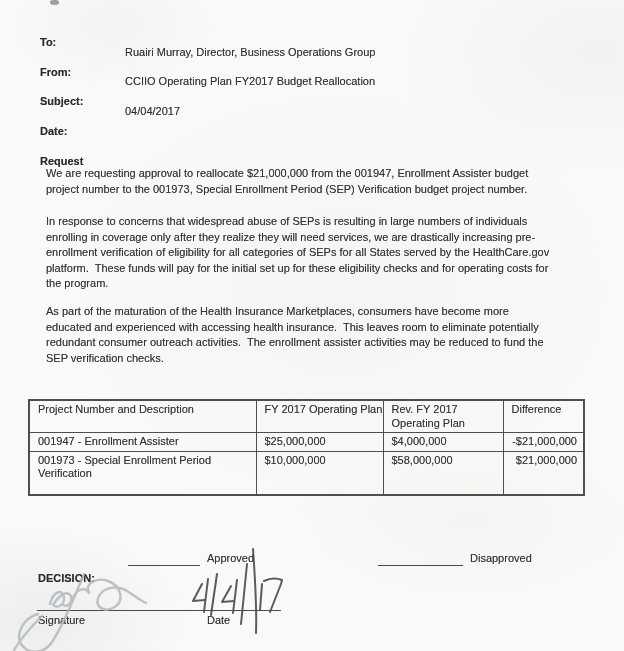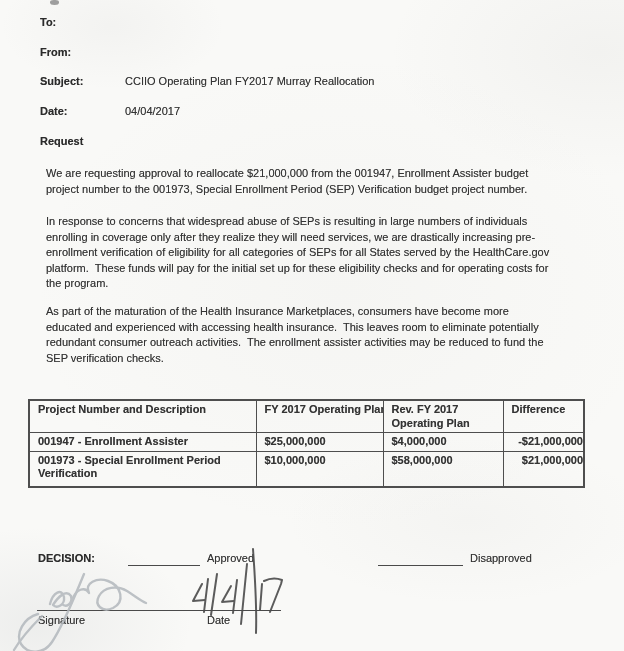--- a/index.html
+++ b/index.html
@@ -26,20 +26,21 @@
   .abs { position: absolute; }
   .txt {
     font-size: 11px;
     line-height: 15.6px;
     color: #343434;
     text-shadow: 0 0 0.6px rgba(55,55,55,0.55);
   }
   .bold {
     font-weight: 700;
     color: #2b2b2b;
+    margin-top: 20px;
   }
   .flabel { left: 40px; width: 80px; }
   .fvalue { left: 125px; width: 470px; }
   .para {
     left: 46px;
     width: 565px;
     white-space: pre-wrap;
   }
   table.budget {
     position: absolute;
@@ -50,26 +51,26 @@
     width: 555px;
     font-size: 11px;
     color: #343434;
     text-shadow: 0 0 0.6px rgba(55,55,55,0.5);
     border: 2px solid #4e4e4e;
   }
   table.budget th, table.budget td {
     border: 1px solid #4e4e4e;
     padding: 2px 6px 2px 8px;
     vertical-align: top;
-    font-weight: 700;
+    font-weight: 400;
     text-align: left;
     line-height: 13.5px;
   }
   table.budget th.nw { white-space: nowrap; overflow: hidden; }
-  table.budget td.num-r { text-align: right; padding-right: 0; }
+  table.budget td.num-r { text-align: right; padding-right: 6px; }
   .blank-line {
     border-bottom: 1.4px solid #4a4a4a;
     height: 13px;
   }
   .sig-line {
     border-bottom: 1.4px solid #4a4a4a;
     height: 13px;
   }
   .handwriting {
     position: absolute;
@@ -87,23 +88,24 @@
 </head>
 <body>
 
 <div class="page">
 
   <div class="speck"></div>
 
   <div class="abs txt bold flabel" style="top:15px">To:</div>
 
   <div class="abs txt bold flabel" style="top:45px">From:</div>
+  <div class="abs txt fvalue" style="top:45px">Ruairi Murray, Director, Business Operations Group</div>
 
   <div class="abs txt bold flabel" style="top:74px">Subject:</div>
-  <div class="abs txt fvalue" style="top:74px">CCIIO Operating Plan FY2017 Murray Reallocation</div>
+  <div class="abs txt fvalue" style="top:74px">CCIIO Operating Plan FY2017 Budget Reallocation</div>
 
   <div class="abs txt bold flabel" style="top:104px">Date:</div>
   <div class="abs txt fvalue" style="top:104px">04/04/2017</div>
 
   <div class="abs txt bold" style="left:40px; top:134px">Request</div>
 
   <div class="abs txt para" style="top:166px">We are requesting approval to reallocate $21,000,000 from the 001947, Enrollment Assister budget
 project number to the 001973, Special Enrollment Period (SEP) Verification budget project number.</div>
   <div class="abs txt para" style="top:214px">In response to concerns that widespread abuse of SEPs is resulting in large numbers of individuals
 enrolling in coverage only after they realize they will need services, we are drastically increasing pre-
@@ -130,21 +132,21 @@
         <th class="nw">Difference</th>
       </tr>
     </thead>
     <tbody>
       <tr style="height:16px">
         <td>001947 - Enrollment Assister</td>
         <td>$25,000,000</td>
         <td>$4,000,000</td>
         <td class="num-r">-$21,000,000</td>
       </tr>
-      <tr style="height:36px">
+      <tr style="height:44px">
         <td>001973 - Special Enrollment Period Verification</td>
         <td>$10,000,000</td>
         <td>$58,000,000</td>
         <td class="num-r">$21,000,000</td>
       </tr>
     </tbody>
   </table>
 
 
   <div class="abs txt bold" style="left:38px; top:551px">DECISION:</div>

